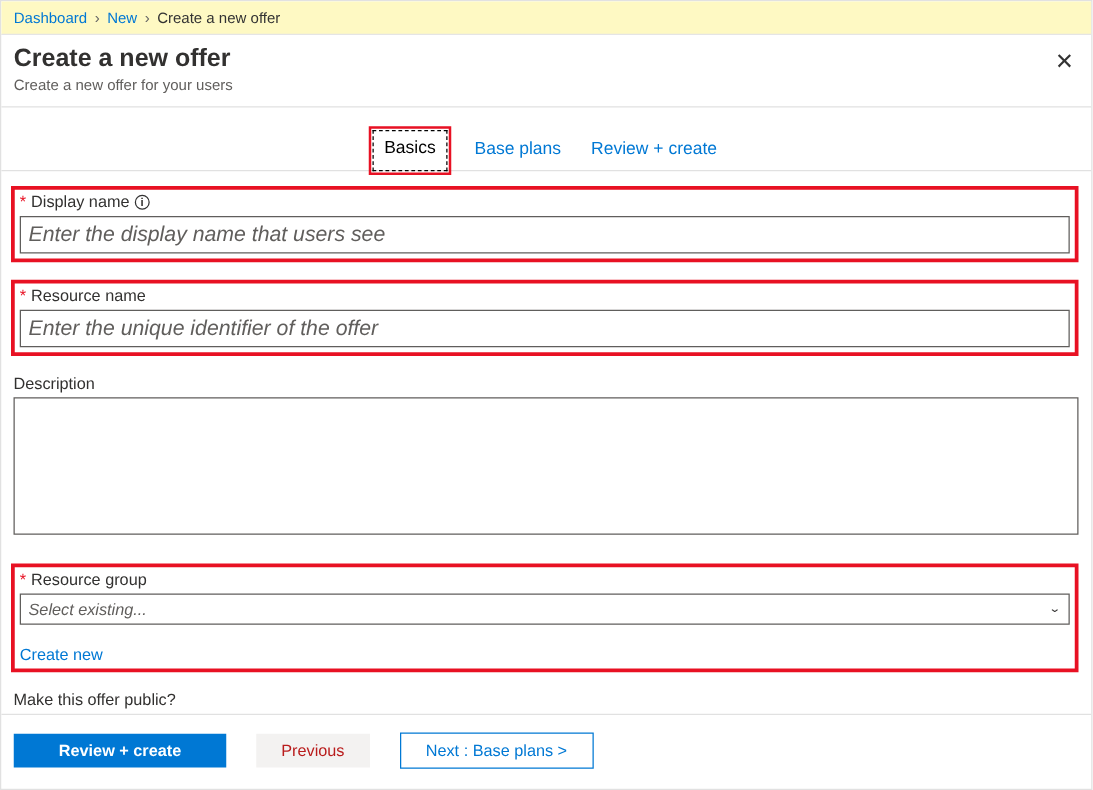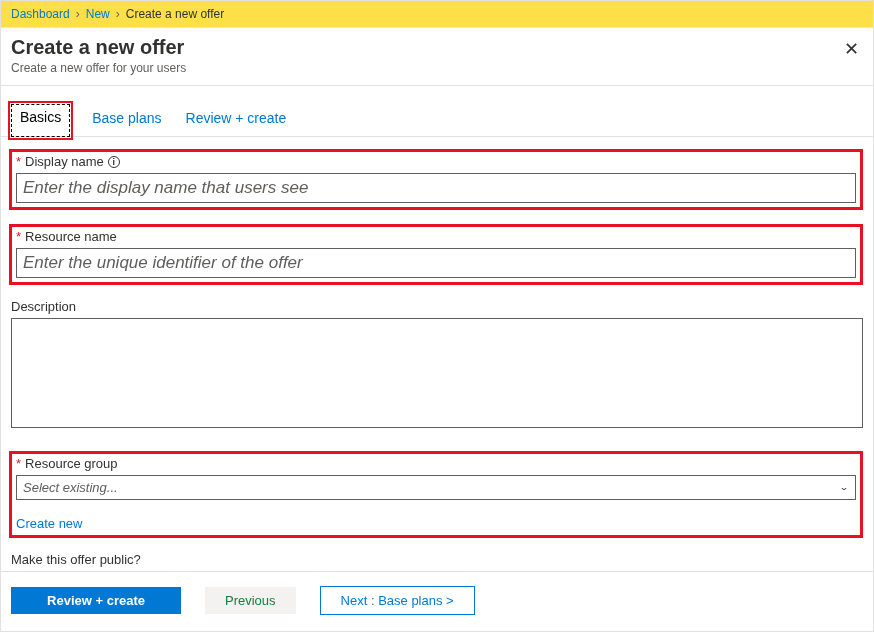--- a/index.html
+++ b/index.html
@@ -8,21 +8,21 @@
       font-size: 13px;
       color: #323130;
       background: #fff;
       width: 874px;
       height: 632px;
       display: flex;
       flex-direction: column;
       border: 1px solid #e1e1e1;
     }
     .breadcrumb {
-      background: #fde047;
+      background: #fef9c3;
       padding: 6px 10px;
       border-bottom: 1px solid #e5e5e5;
       font-size: 12px;
       display: flex;
       align-items: flex-end;
       gap: 6px;
     }
     .breadcrumb a { color: #0078d4; text-decoration: none; cursor: pointer; }
     .breadcrumb .sep { color: #666; }
     .breadcrumb .current { color: #333; }
@@ -35,20 +35,21 @@
     }
     .header h1 { font-size: 20px; font-weight: 600; margin-bottom: 2px; }
     .header .subtitle { font-size: 12px; color: #605e5c; }
     .close-x { font-size: 18px; color: #333; cursor: pointer; padding: 4px; font-weight: 300; line-height: 1;}
     .tabs {
       display: flex;
       gap: 20px;
       padding: 0 10px;
       margin-top: 18px;
       border-bottom: 1px solid #e1e1e1;
+      justify-content: center;
     }
     .tab {
       padding: 6px 2px 8px 2px;
       font-size: 14px;
       color: #0078d4;
       cursor: pointer;
       border-bottom: 2px solid transparent;
     }
     .tab.active {
       color: #000;
@@ -159,21 +160,21 @@
       font-family: inherit;
     }
     .btn-primary {
       background: #0078d4;
       color: #fff;
       font-weight: 600;
       min-width: 170px;
     }
     .btn-disabled {
       background: #f3f2f1;
-      color: #15803d;
+      color: #b91c1c;
       cursor: not-allowed;
     }
     .btn-outline {
       background: #fff;
       color: #0078d4;
       border: 1px solid #0078d4;
     }
   </style>
 </head>
 <body>

